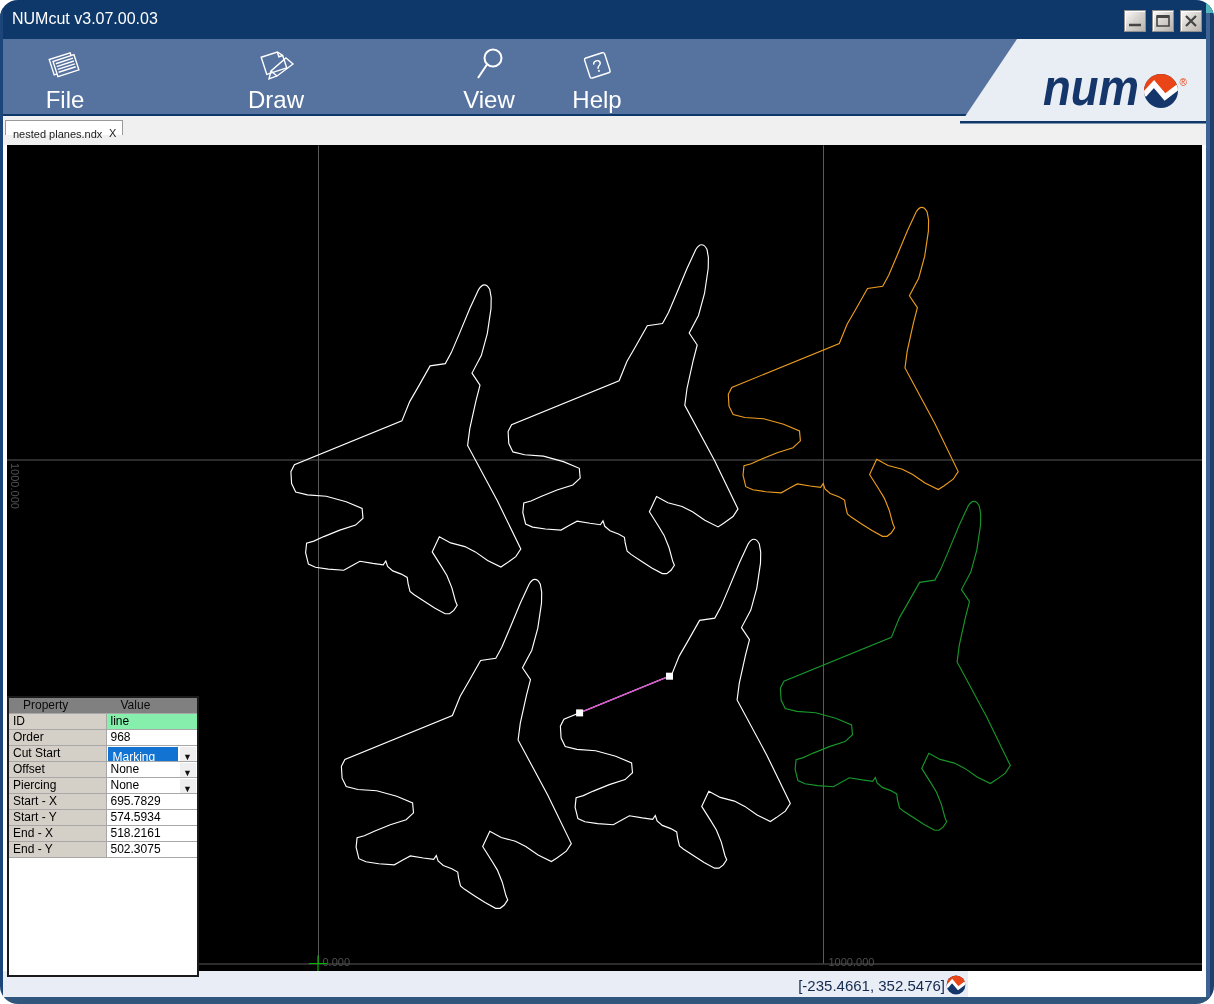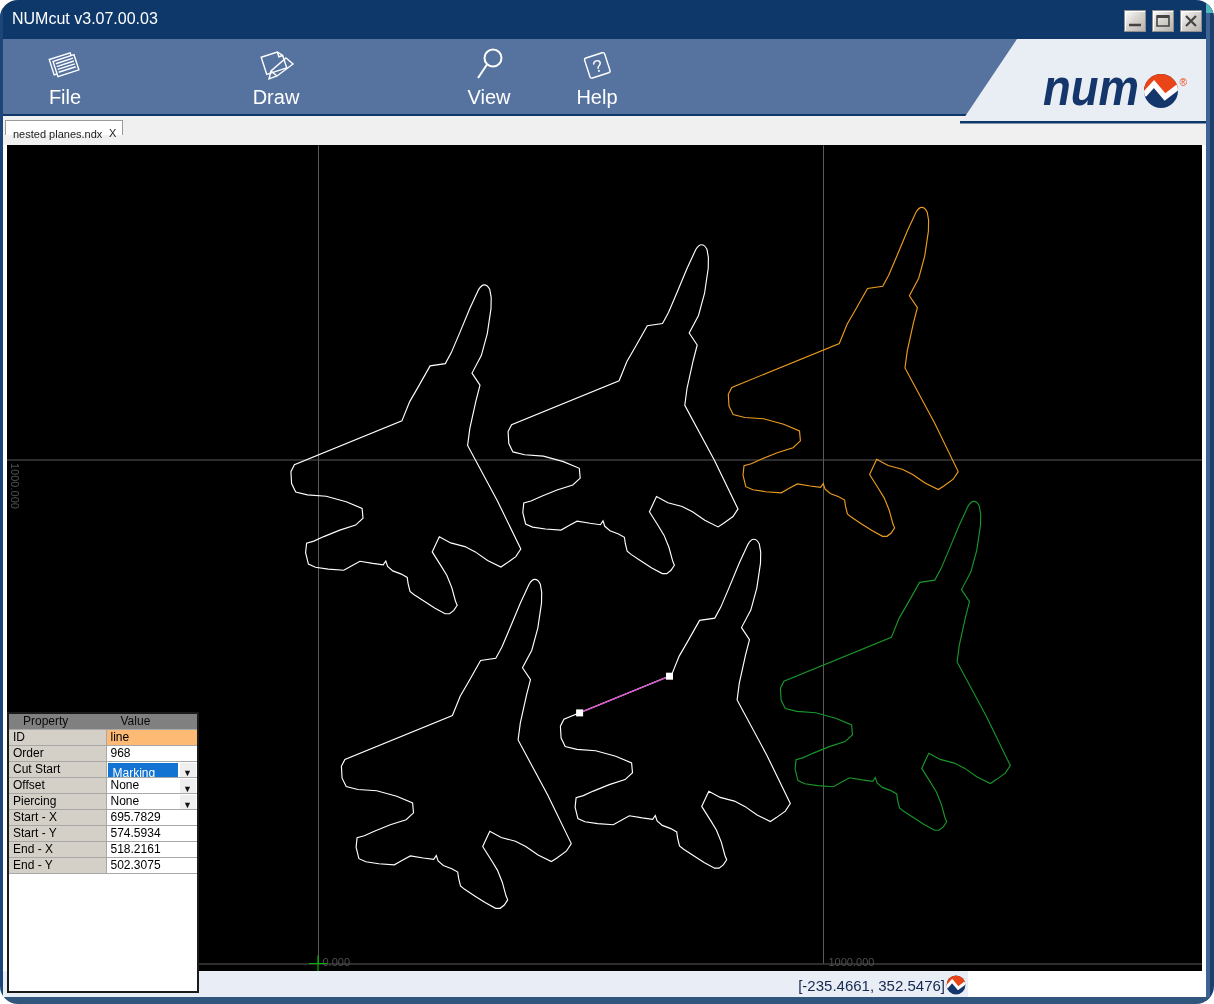--- a/index.html
+++ b/index.html
@@ -9,47 +9,47 @@
 .abs{position:absolute;}
 
 #title{left:0;top:0;width:1214px;height:39px;background:#0d3869;color:#fff;}
 #title .txt{position:absolute;left:12px;top:10px;font-size:16px;color:#fff;}
 .winbtn{position:absolute;top:10px;width:22px;height:22px;background:linear-gradient(135deg,#fdfdfd 0%,#d9d6d2 45%,#b8b2ac 100%);border:1px solid #8f8f8f;box-shadow:inset 1px 1px 0 #fff;}
 
 #toolbar{left:0;top:39px;width:1214px;height:77px;background:#56729e;}
 #tbborder{left:0;top:114px;width:1214px;height:2.5px;background:#0d3869;}
 #tabbar{left:0;top:116px;width:1214px;height:29px;background:#f0f0f0;}
 .menuitem{position:absolute;top:39px;width:90px;height:76px;text-align:center;color:#fff;}
-.menuitem .lbl{position:absolute;top:47px;width:100%;font-size:20px;text-align:center;}
+.menuitem .lbl{position:absolute;top:47px;width:100%;font-size:24px;text-align:center;}
 .menuitem svg{position:absolute;top:6px;left:50%;margin-left:-21px;}
 
 #tab{left:5px;top:120px;width:118px;height:15px;background:#fff;border:1px solid #9a9a9a;border-bottom:none;font-size:11px;color:#1a1a1a;}
 #tab .name{position:absolute;left:7px;top:7px;}
 #tab .x{position:absolute;left:103px;top:6px;font-size:11px;}
 
 #bleft{left:0;top:0;width:3px;height:1004px;background:#1c4679;}
 #bwhite{left:3px;top:145px;width:4px;height:826px;background:#fff;}
 #bright1{left:1206px;top:0;width:4px;height:1004px;background:#3c6394;}
 #bright2{left:1210px;top:0;width:4px;height:1004px;background:#1c3f6e;}
 #tealcorner{left:1206px;top:0;width:8px;height:13px;background:#52b7bd;}
 #bbottom{left:0;top:997px;width:1214px;height:7px;background:#31567e;}
 
 #canvas{left:7px;top:145px;width:1199px;height:826px;background:#000;}
 
 #status{left:3px;top:971px;width:965px;height:26px;background:#e9edf5;color:#14294e;font-size:15px;}
 #status .coords{position:absolute;right:23px;top:6px;}
 
-#panel{z-index:6;left:7px;top:712px;width:192px;height:281px;background:#fff;border:2px solid #1a1a1a;font-size:12px;color:#000;}
+#panel{z-index:6;left:7px;top:696px;width:192px;height:281px;background:#fff;border:2px solid #1a1a1a;font-size:12px;color:#000;}
 #panel table{border-collapse:collapse;width:100%;}
 #panel td{height:16px;padding:0 0 0 4px;border-bottom:1px solid #a8a8a8;overflow:hidden;white-space:nowrap;}
 #panel td.lab{width:97px;background:#d4d0c8;border-right:1px solid #a8a8a8;}
 #panel tr.hdr td{background:#808080;color:#0a0a0a;border-right:1px solid #808080;height:15px;}
 #panel tr.hdr td.lab{padding-left:14px;background:#808080;}
 #panel td.val{background:#fff;position:relative;}
-#panel td.val.gray{background:#fdba74;}
+#panel td.val.gray{background:#86efac;}
 .ddbtn{position:absolute;right:1px;top:1px;width:16px;height:20px;background:#efefef;font-size:9px;text-align:center;line-height:20px;color:#111;}
 .sel{position:absolute;left:1px;top:1px;height:20px;width:70px;background:#1273d2;color:#fff;padding-left:5px;line-height:20px;}
 </style>
 </head>
 <body>
 <div id="app">
   <div class="abs" id="title">
       <span class="txt">NUMcut v3.07.00.03</span>
     </div>
   <div class="winbtn" style="left:1124px;"><svg width="20" height="20">

